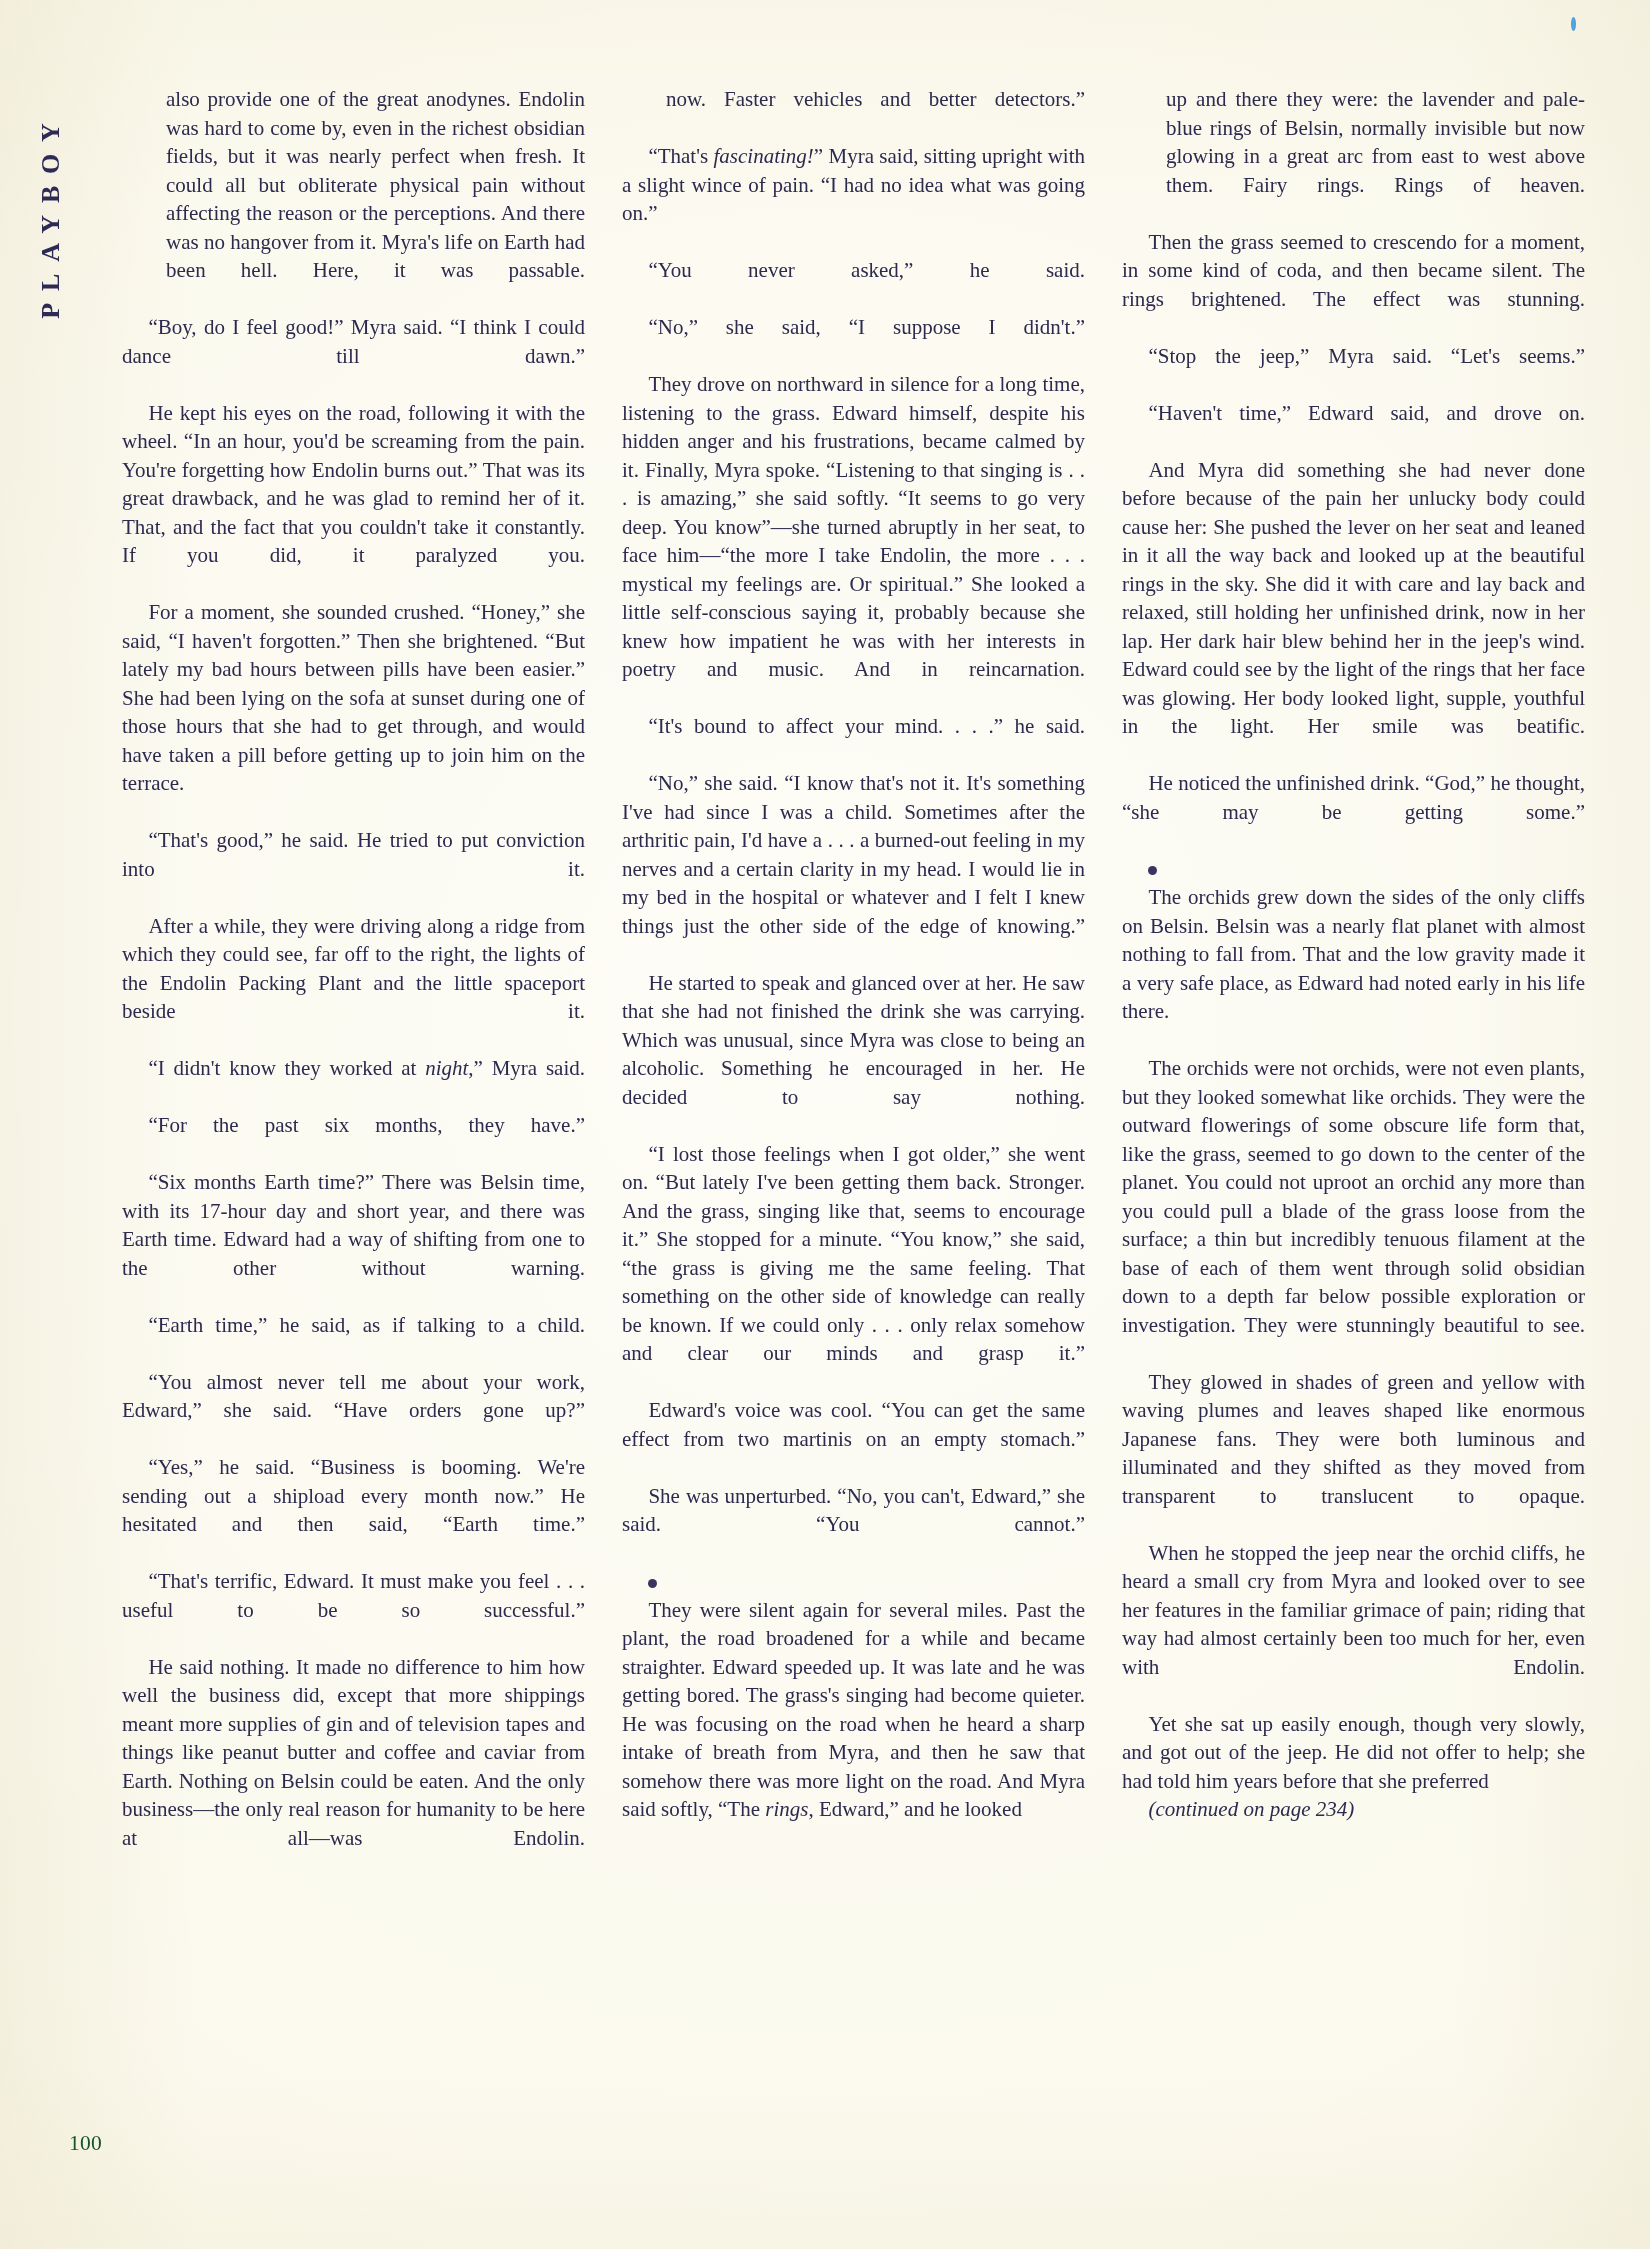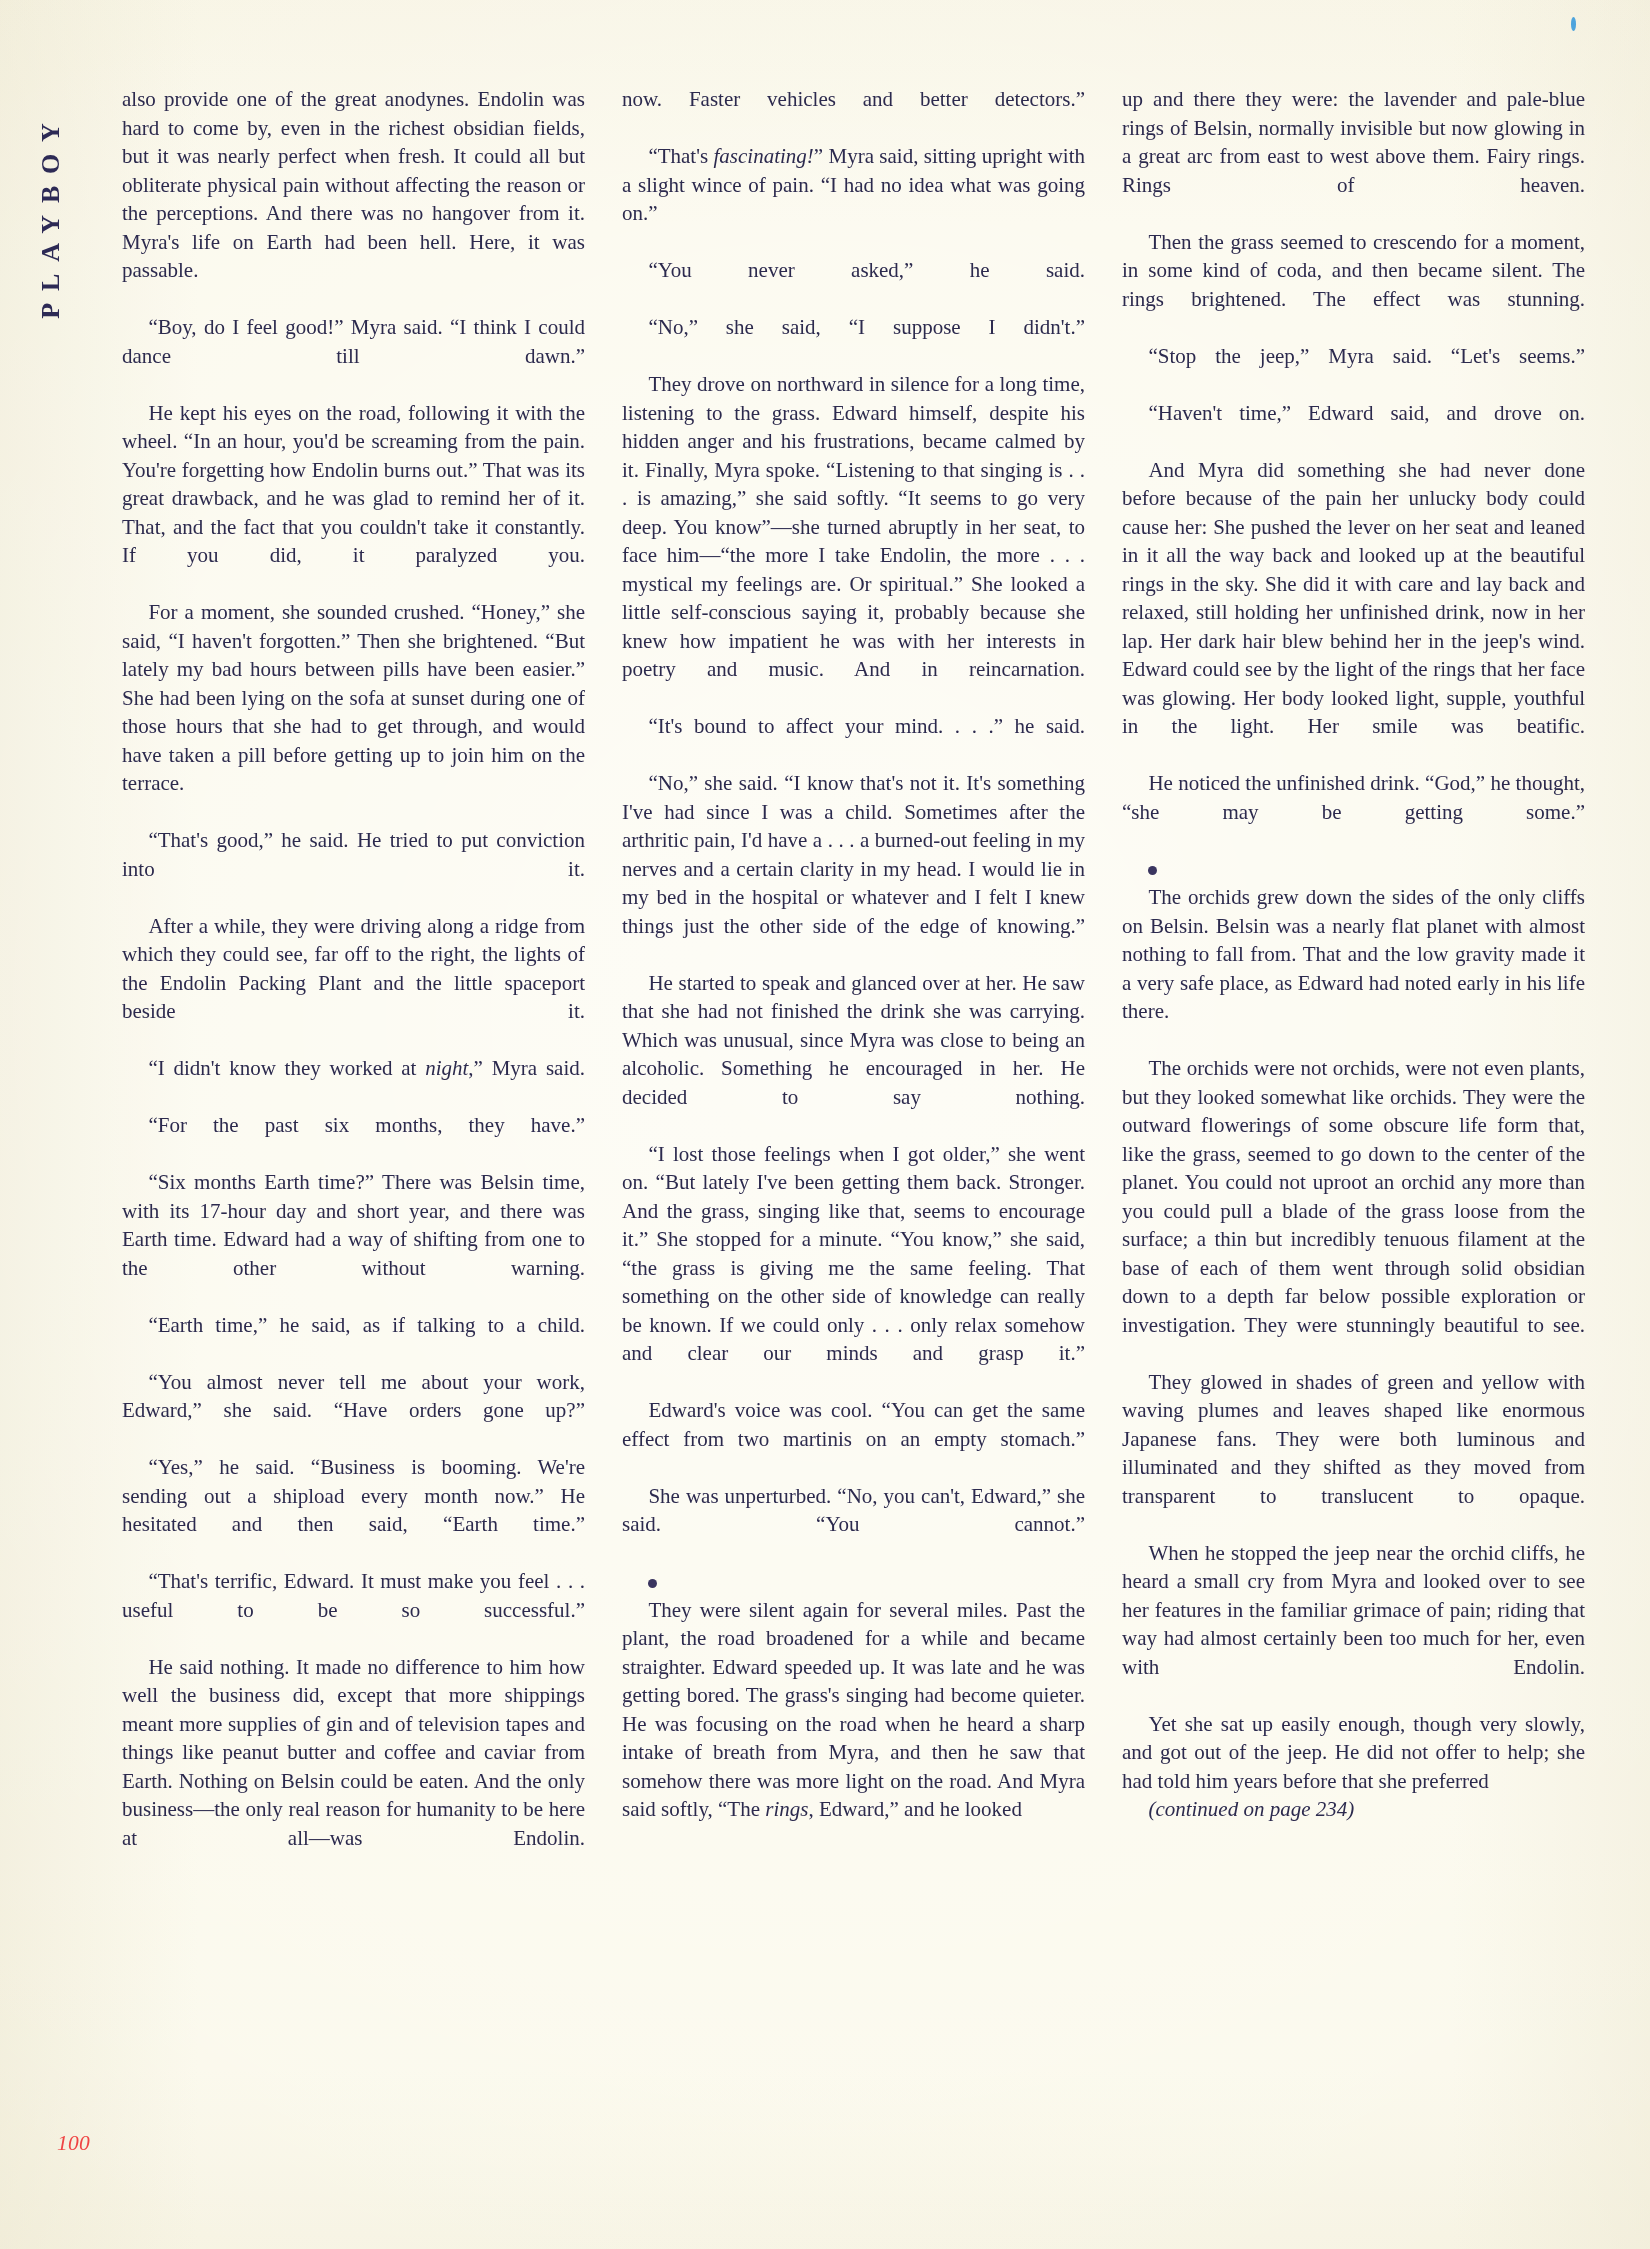--- a/index.html
+++ b/index.html
@@ -47,27 +47,26 @@
     font-family: "Liberation Serif", "DejaVu Serif", serif;
     font-weight: bold;
     font-size: 26px;
     letter-spacing: 11.8px;
     color: #2d2a55;
   }
 
   
   .folio {
     position: absolute;
-    left: 57px;
+    left: 69px;
     bottom: 94px;
     font-size: 21.5px;
-    color: #ef4444;
+    color: #14532d;
     font-family: "Liberation Serif", "DejaVu Serif", serif;
     letter-spacing: 0.3px;
-    font-style: italic;
   }
 
   
   .scan-mark {
     position: absolute;
     left: 1571px;
     top: 17.4px;
     width: 4.9px;
     height: 13.2px;
     border-radius: 50% / 50%;
@@ -92,21 +91,21 @@
     margin: 0;
     text-align: justify;
     text-justify: inter-word;
     font-size: 21px;
     line-height: 28.5px;
     color: #2c2a4e;
     text-indent: 26.4px;
     font-family: "Liberation Serif", "DejaVu Serif", serif;
     hyphens: manual;
   }
-  .col p.noindent { text-indent: 0; }
+  .col p.noindent { text-indent: 0; margin-left: 44px; }
 
   
   .col p::after {
     content: "";
     display: inline-block;
     width: 100%;
   }
   .col p.nostretch::after { content: none; }
 
   em { font-style: italic; }

